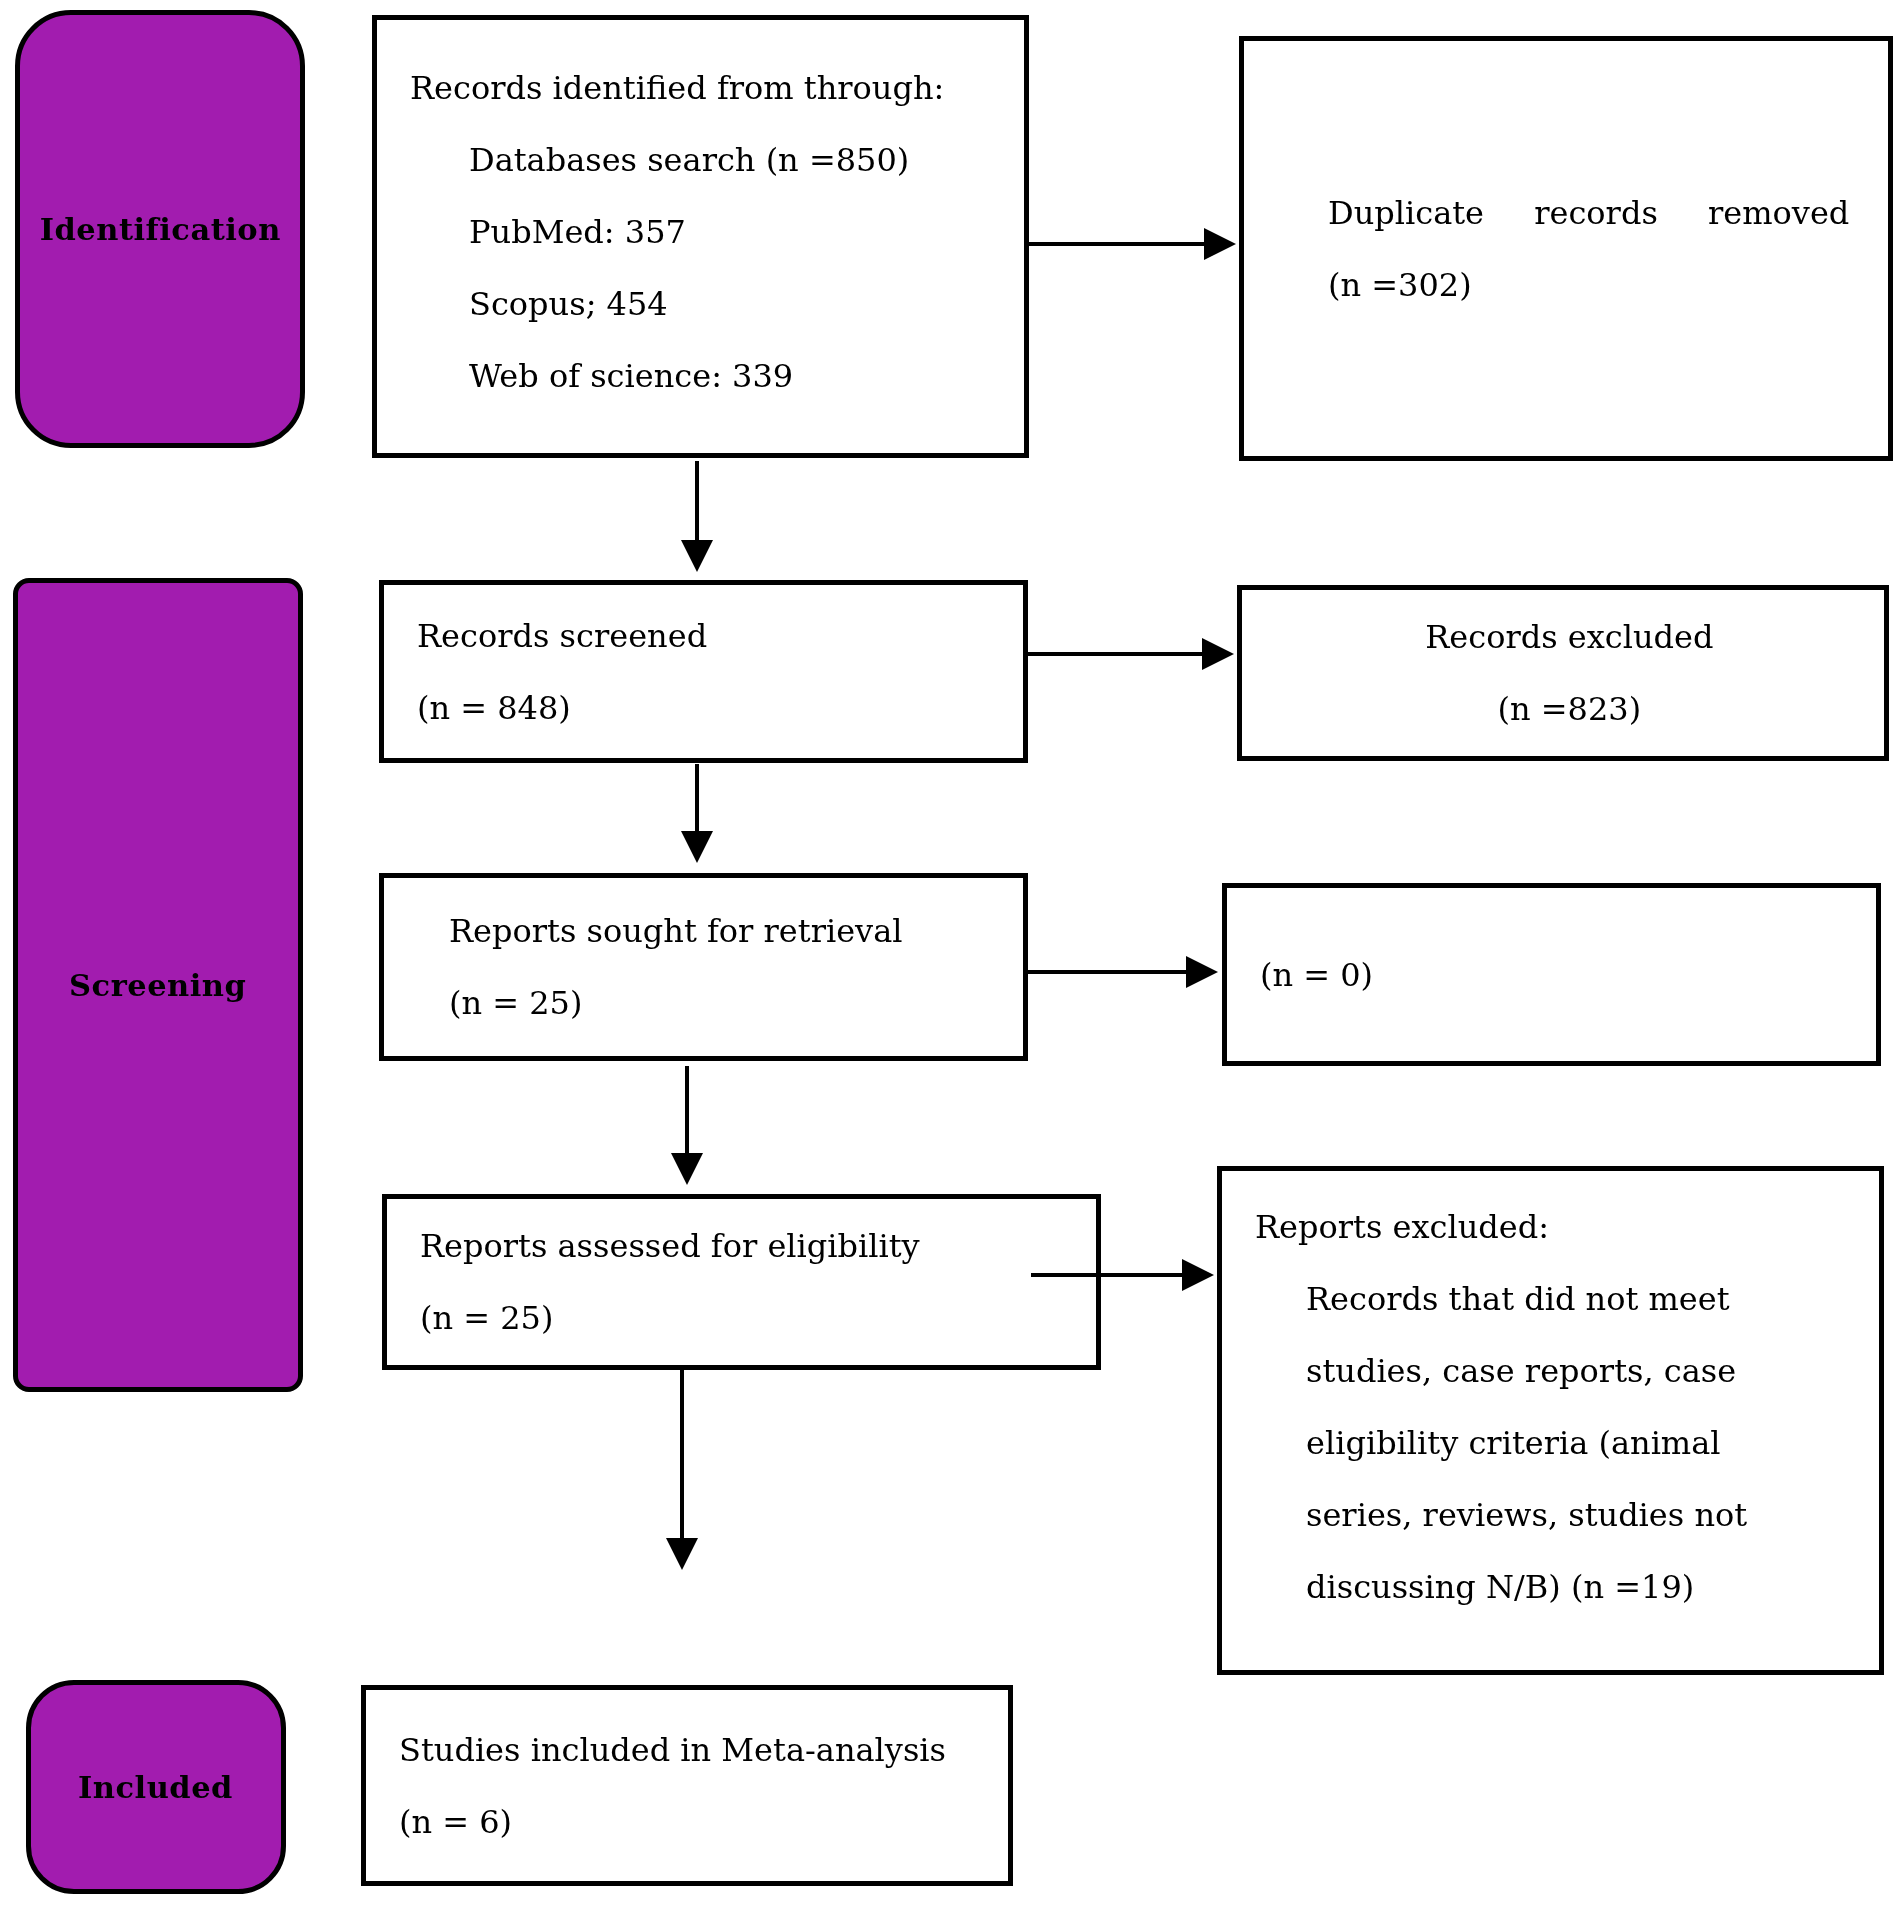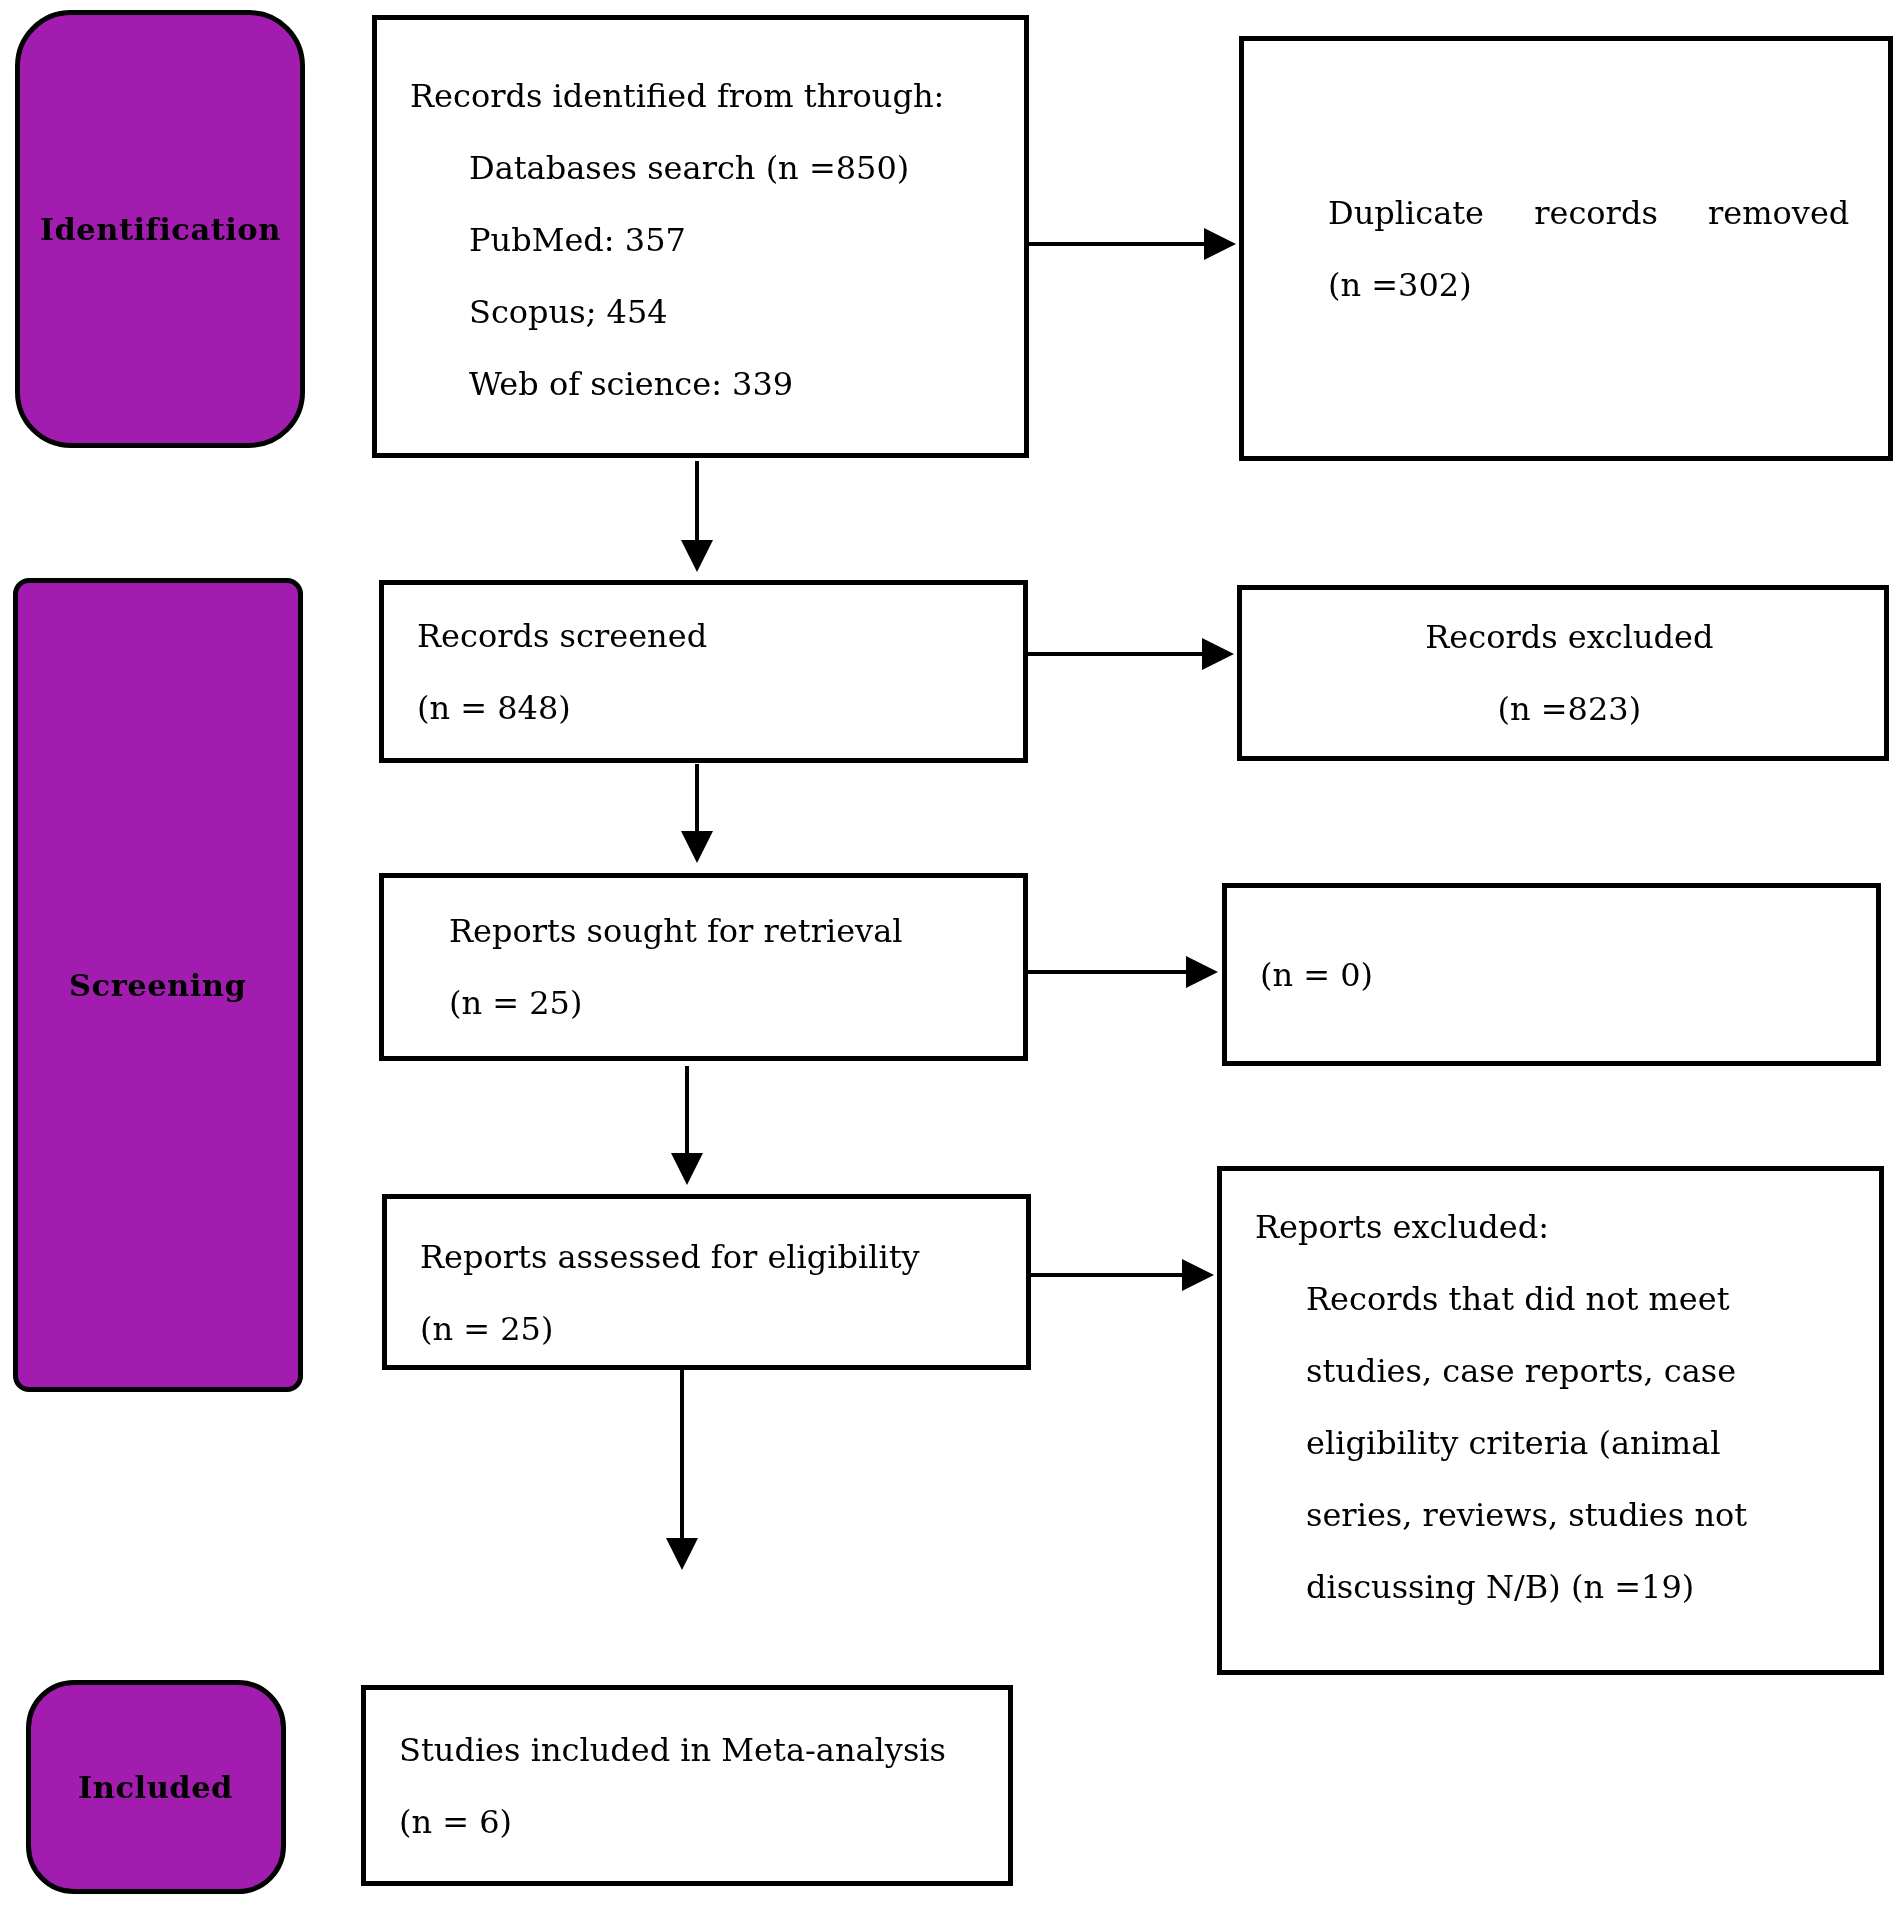--- a/index.html
+++ b/index.html
@@ -41,21 +41,21 @@
   .box.vcenter {
     display: flex;
     flex-direction: column;
     justify-content: center;
   }
   .pad {
     padding-left: 33px;
     padding-right: 20.4px;
   }
   .toppad {
-    padding-top: 40px;
+    padding-top: 32px;
   }
   .indent  { padding-left: 92px; }
   .indent2 { padding-left: 84px; }
   .it { font-style: italic; }
   .wide-words { word-spacing: 40px; }
   
   .varrow {
     position: absolute;
     width: 4.1px;
     background: #000000;
@@ -128,21 +128,21 @@
 
   <div class="box vcenter" style="left:379px; top:873px; width:649px; height:188px;padding-left:32px;">
     <div class="pad">Reports sought for retrieval</div>
     <div class="pad">(n = 25)</div>
   </div>
 
   <div class="box vcenter" style="left:1222px; top:883px; width:659px; height:183px;">
     <div class="pad">(n = 0)</div>
   </div>
 
-  <div class="box vcenter" style="left:382px; top:1194px; width:649px; height:176px;justify-content:flex-end;">
+  <div class="box vcenter" style="left:382px; top:1194px; width:719px; height:176px;">
     <div class="pad">Reports assessed for eligibility</div>
     <div class="pad">(n = 25)</div>
   </div>
 
   <div class="box" style="left:1217px; top:1166px; width:667px; height:509px; padding-top:20.4px;">
     <div class="pad">Reports excluded:</div>
     <div class="pad indent2">Records that did not meet</div>
     <div class="pad indent2">studies, case reports, case</div>
     <div class="pad indent2">eligibility criteria (animal</div>
     <div class="pad indent2">series, reviews, studies not</div>

